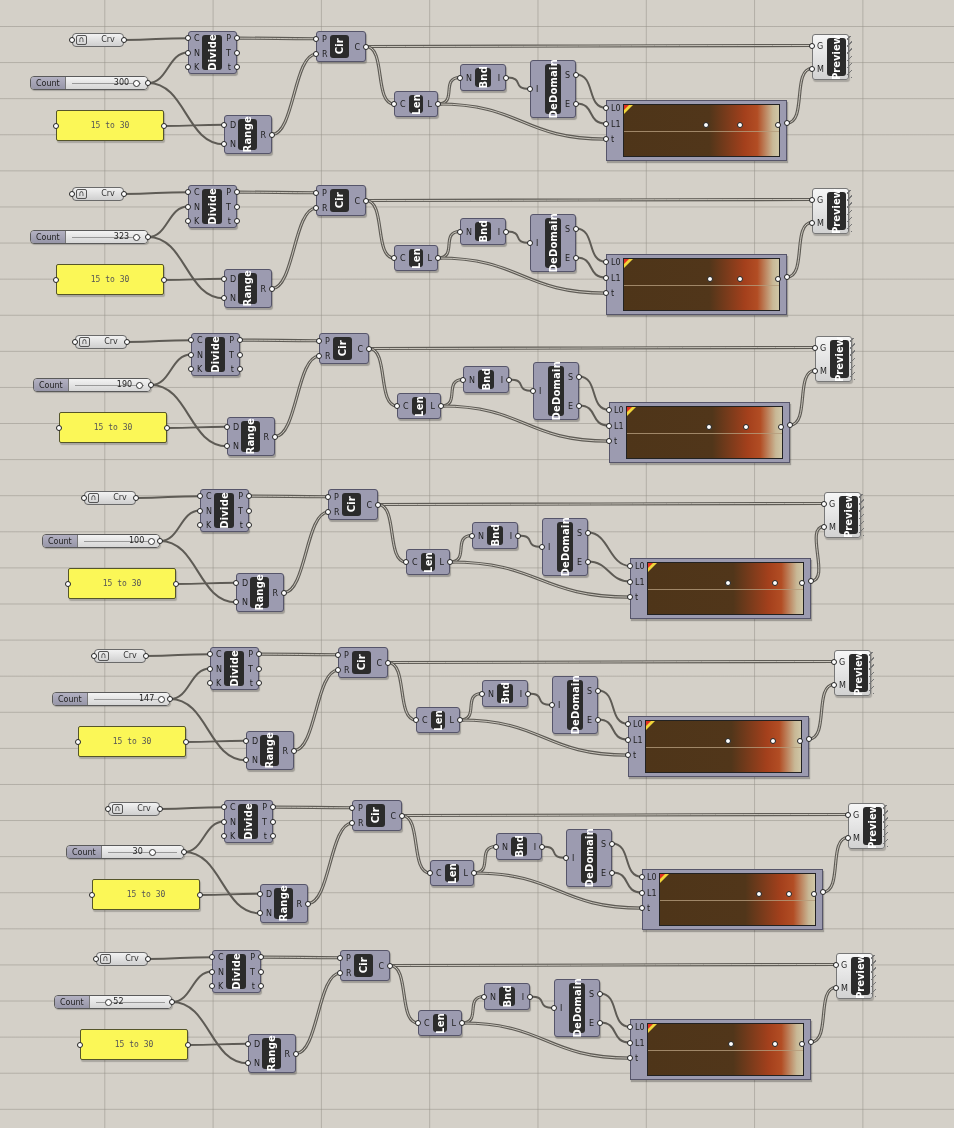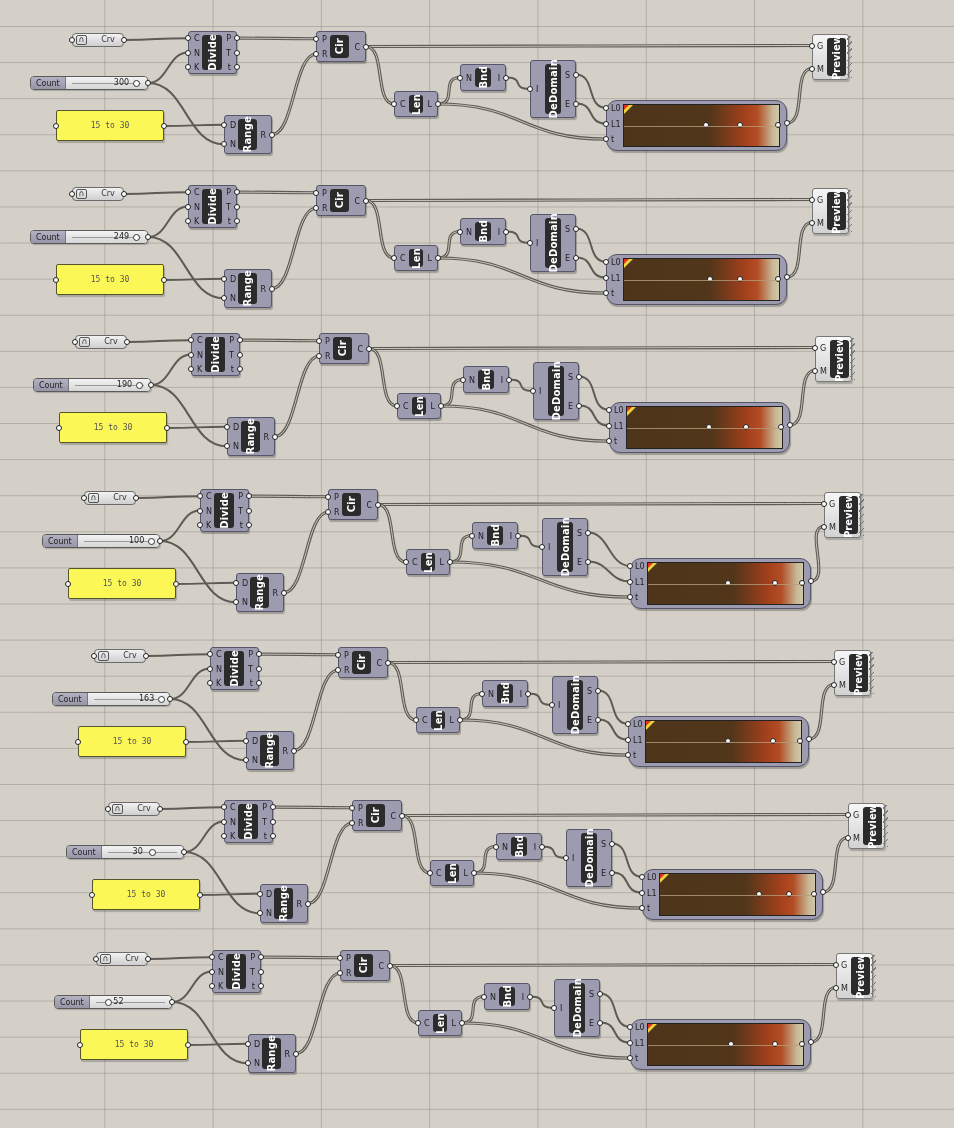--- a/index.html
+++ b/index.html
@@ -29,21 +29,21 @@
   .slider{position:absolute;height:14px;box-sizing:border-box;border:1px solid #5a5a5a;border-radius:4px;overflow:hidden;
     display:flex;font-size:8px;color:#222;box-shadow:1px 1px 1px rgba(0,0,0,0.2);}
   .slider .sname{background:linear-gradient(#b3b1c2,#9796a8);padding:0 5px;display:flex;align-items:center;border-right:1px solid #777;}
   .slider .strack{flex:1;background:linear-gradient(#f3f3f3,#d6d6d6);position:relative;}
   .slider .ticks{position:absolute;left:6px;right:6px;top:6px;height:0;border-top:1px solid #999;}
   .slider .sval{position:absolute;top:1px;font-size:8px;}
   .slider .knob{position:absolute;top:3px;width:5px;height:5px;border:1px solid #333;border-radius:50%;background:#fff;}
   .panel{position:absolute;box-sizing:border-box;background:#fbf757;border:1px solid #55552a;border-radius:2px;
     font-family:"DejaVu Sans Mono","Liberation Mono",monospace;font-size:8px;color:#555;display:flex;align-items:center;justify-content:center;
     box-shadow:1px 2px 1px rgba(0,0,0,0.2);}
-  .gradnode{position:absolute;box-sizing:border-box;background:#9c9bb0;border:1px solid #56556a;border-radius:11px;height:51px;
+  .gradnode{position:absolute;box-sizing:border-box;background:#9c9bb0;border:1px solid #56556a;border-radius:0;height:61px;
     box-shadow:1px 2px 1px rgba(0,0,0,0.25);}
   .gradnode .gfield{position:absolute;left:16px;right:6px;top:3px;bottom:3px;border:1px solid #222;
     background:linear-gradient(to right,#4e3519 0%,#51361a 55%,#a4401c 78%,#b24d24 86%,#c8b896 96%,#cfc7a7 100%);}
   .gradnode .gfield::after{content:"";position:absolute;left:0;right:0;top:50%;border-top:1px solid #b49c7c;opacity:0.8;}
   .gradnode .corner{position:absolute;left:0;top:0;width:0;height:0;border-top:9px solid #f0d53a;border-right:9px solid transparent;}
   .gradnode .corner2{position:absolute;left:0;top:0;width:0;height:0;border-top:5px solid #e03020;border-right:5px solid transparent;}
   .preview{position:absolute;box-sizing:border-box;background:linear-gradient(#f6f6f6,#d2d2d2);border:1px solid #777;border-radius:3px;
     width:37px;height:46px;box-shadow:1px 2px 1px rgba(0,0,0,0.2);}
   .preview .core{position:absolute;left:14px;right:2px;top:3px;bottom:3px;background:#2b2b2b;border-radius:3px;
     display:flex;align-items:center;justify-content:center;}
@@ -322,21 +322,21 @@
       <div class="ico">∩</div>
       <span class="lbl">Crv</span>
     </div>
     <div class="grip" style="left: 69px; top: 191px;"></div>
     <div class="grip" style="left: 121px; top: 191px;"></div>
     <div class="slider" style="left: 30px; top: 230px; width: 118px;">
       <div class="sname">Count</div>
       <div class="strack">
         <div class="ticks"></div>
         <div class="knob" style="left: 67.08px;"></div>
-        <span class="sval" style="left: 48.08px;">249</span>
+        <span class="sval" style="left: 48.08px;">323</span>
       </div>
     </div>
     <div class="grip" style="left: 145px; top: 234px;"></div>
     <div class="panel" style="left: 56px; top: 264px; width: 108px; height: 31px;">
       <span>15 to 30</span>
     </div>
     <div class="grip" style="left: 53px; top: 277px;"></div>
     <div class="grip" style="left: 161px; top: 277px;"></div>
     <div class="node" style="left: 188px; top: 185px; width: 49px; height: 43px;">
       <div class="core" style="left: 13px; right: 14px;">
@@ -664,21 +664,21 @@
       <div class="ico">∩</div>
       <span class="lbl">Crv</span>
     </div>
     <div class="grip" style="left: 91px; top: 653px;"></div>
     <div class="grip" style="left: 143px; top: 653px;"></div>
     <div class="slider" style="left: 52px; top: 692px; width: 118px;">
       <div class="sname">Count</div>
       <div class="strack">
         <div class="ticks"></div>
         <div class="knob" style="left: 70.2px;"></div>
-        <span class="sval" style="left: 51.2px;">163</span>
+        <span class="sval" style="left: 51.2px;">147</span>
       </div>
     </div>
     <div class="grip" style="left: 167px; top: 696px;"></div>
     <div class="panel" style="left: 78px; top: 726px; width: 108px; height: 31px;">
       <span>15 to 30</span>
     </div>
     <div class="grip" style="left: 75px; top: 739px;"></div>
     <div class="grip" style="left: 183px; top: 739px;"></div>
     <div class="node" style="left: 210px; top: 647px; width: 49px; height: 43px;">
       <div class="core" style="left: 13px; right: 14px;">

